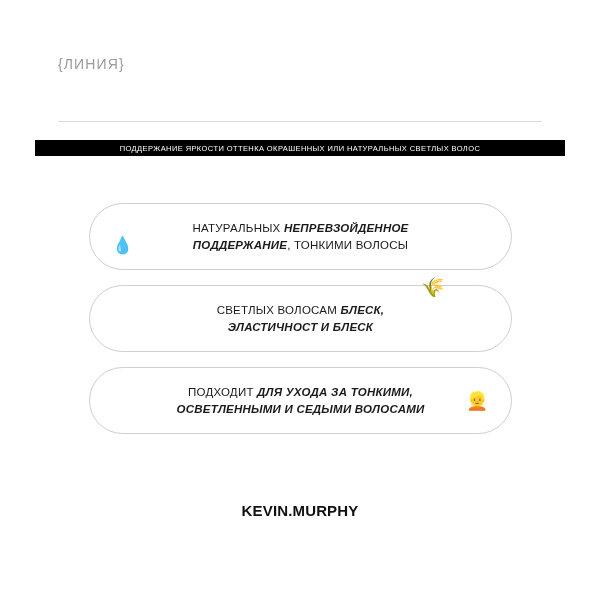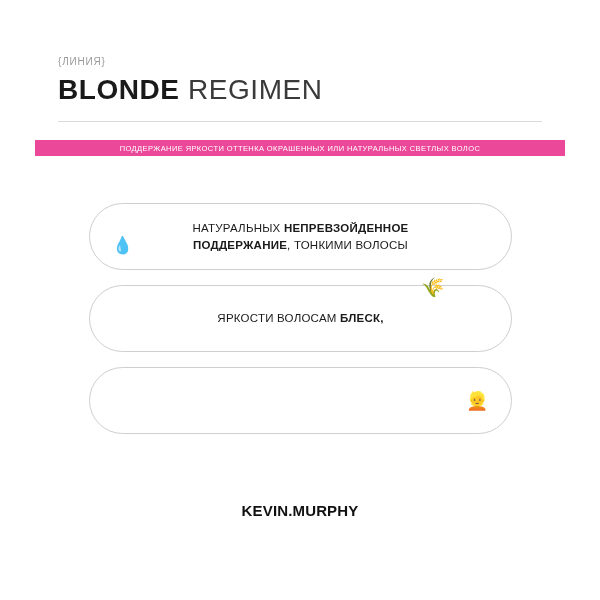--- a/index.html
+++ b/index.html
@@ -22,21 +22,21 @@
   }
 
   
   .header {
     position: absolute;
     left: 58px;
     top: 56px;
     width: 484px;
   }
   .eyebrow {
-    font-size: 10px;
+    font-size: 14px;
     letter-spacing: 0.08em;
     color: #9a9a9a;
     font-weight: 400;
     margin: 0 0 6px 0;
     line-height: 1.2;
   }
   .title {
     font-size: 28px;
     letter-spacing: 0.02em;
     color: #1a1a1a;
@@ -60,21 +60,21 @@
     background: #d9d9d9;
   }
 
   
   .banner {
     position: absolute;
     left: 35px;
     top: 140px;
     width: 530px;
     height: 16px;
-    background: #ec4899;
+    background: #000000;
     display: flex;
     align-items: center;
     justify-content: center;
   }
   .banner-text {
     font-size: 7.5px;
     letter-spacing: 0.055em;
     color: #ffffff;
     text-transform: uppercase;
     white-space: nowrap;
@@ -103,20 +103,21 @@
   .card-text {
     font-size: 11.5px;
     line-height: 1.45;
     color: #1a1a1a;
     text-align: center;
     letter-spacing: 0.02em;
     max-width: 330px;
   }
   .card-text .b {
     font-weight: 700;
+    font-style: italic;
   }
 
   
   .deco {
     position: absolute;
     font-size: 17px;
     line-height: 1;
     user-select: none;
   }
   .deco-drops {
@@ -148,24 +149,20 @@
     color: #111111;
   }
 </style>
 </head>
 <body>
 
 <div class="page">
 
   <div class="header">
     <p class="eyebrow">{ЛИНИЯ}</p>
-    <h1 class="title">
-      <span class="bold">BLONDE</span>
-      <span class="light">REGIMEN</span>
-    </h1>
   </div>
 
   <div class="rule"></div>
 
   <div class="banner">
     <span class="banner-text">ПОДДЕРЖАНИЕ ЯРКОСТИ ОТТЕНКА ОКРАШЕННЫХ ИЛИ НАТУРАЛЬНЫХ СВЕТЛЫХ ВОЛОС</span>
   </div>
 
   <div class="cards">
 
@@ -173,26 +170,30 @@
       <span class="deco deco-drops">💧</span>
       <div class="card-text">
         <span>НАТУРАЛЬНЫХ </span><span class="b">НЕПРЕВЗОЙДЕННОЕ</span><br>
         <span class="b">ПОДДЕРЖАНИЕ</span><span>, ТОНКИМИ ВОЛОСЫ</span>
       </div>
     </div>
 
     <div class="card">
       <span class="deco deco-curl">🌾</span>
       <div class="card-text">
-        <span>ЯРКОСТИ ВОЛОСАМ </span><span class="b">БЛЕСК,</span><br>
-        <span></span>
+        <span>СВЕТЛЫХ ВОЛОСАМ </span><span class="b">БЛЕСК,</span><br>
+        <span class="b">ЭЛАСТИЧНОСТ И БЛЕСК</span><span></span>
       </div>
     </div>
 
     <div class="card">
       <span class="deco deco-hair">👱</span>
+      <div class="card-text">
+        <span>ПОДХОДИТ </span><span class="b">ДЛЯ УХОДА ЗА ТОНКИМИ,</span><br>
+        <span class="b">ОСВЕТЛЕННЫМИ И СЕДЫМИ ВОЛОСАМИ</span><span></span>
+      </div>
     </div>
 
   </div>
 
   <div class="logo">KEVIN.MURPHY</div>
 
 </div>
 
 </body></html>

